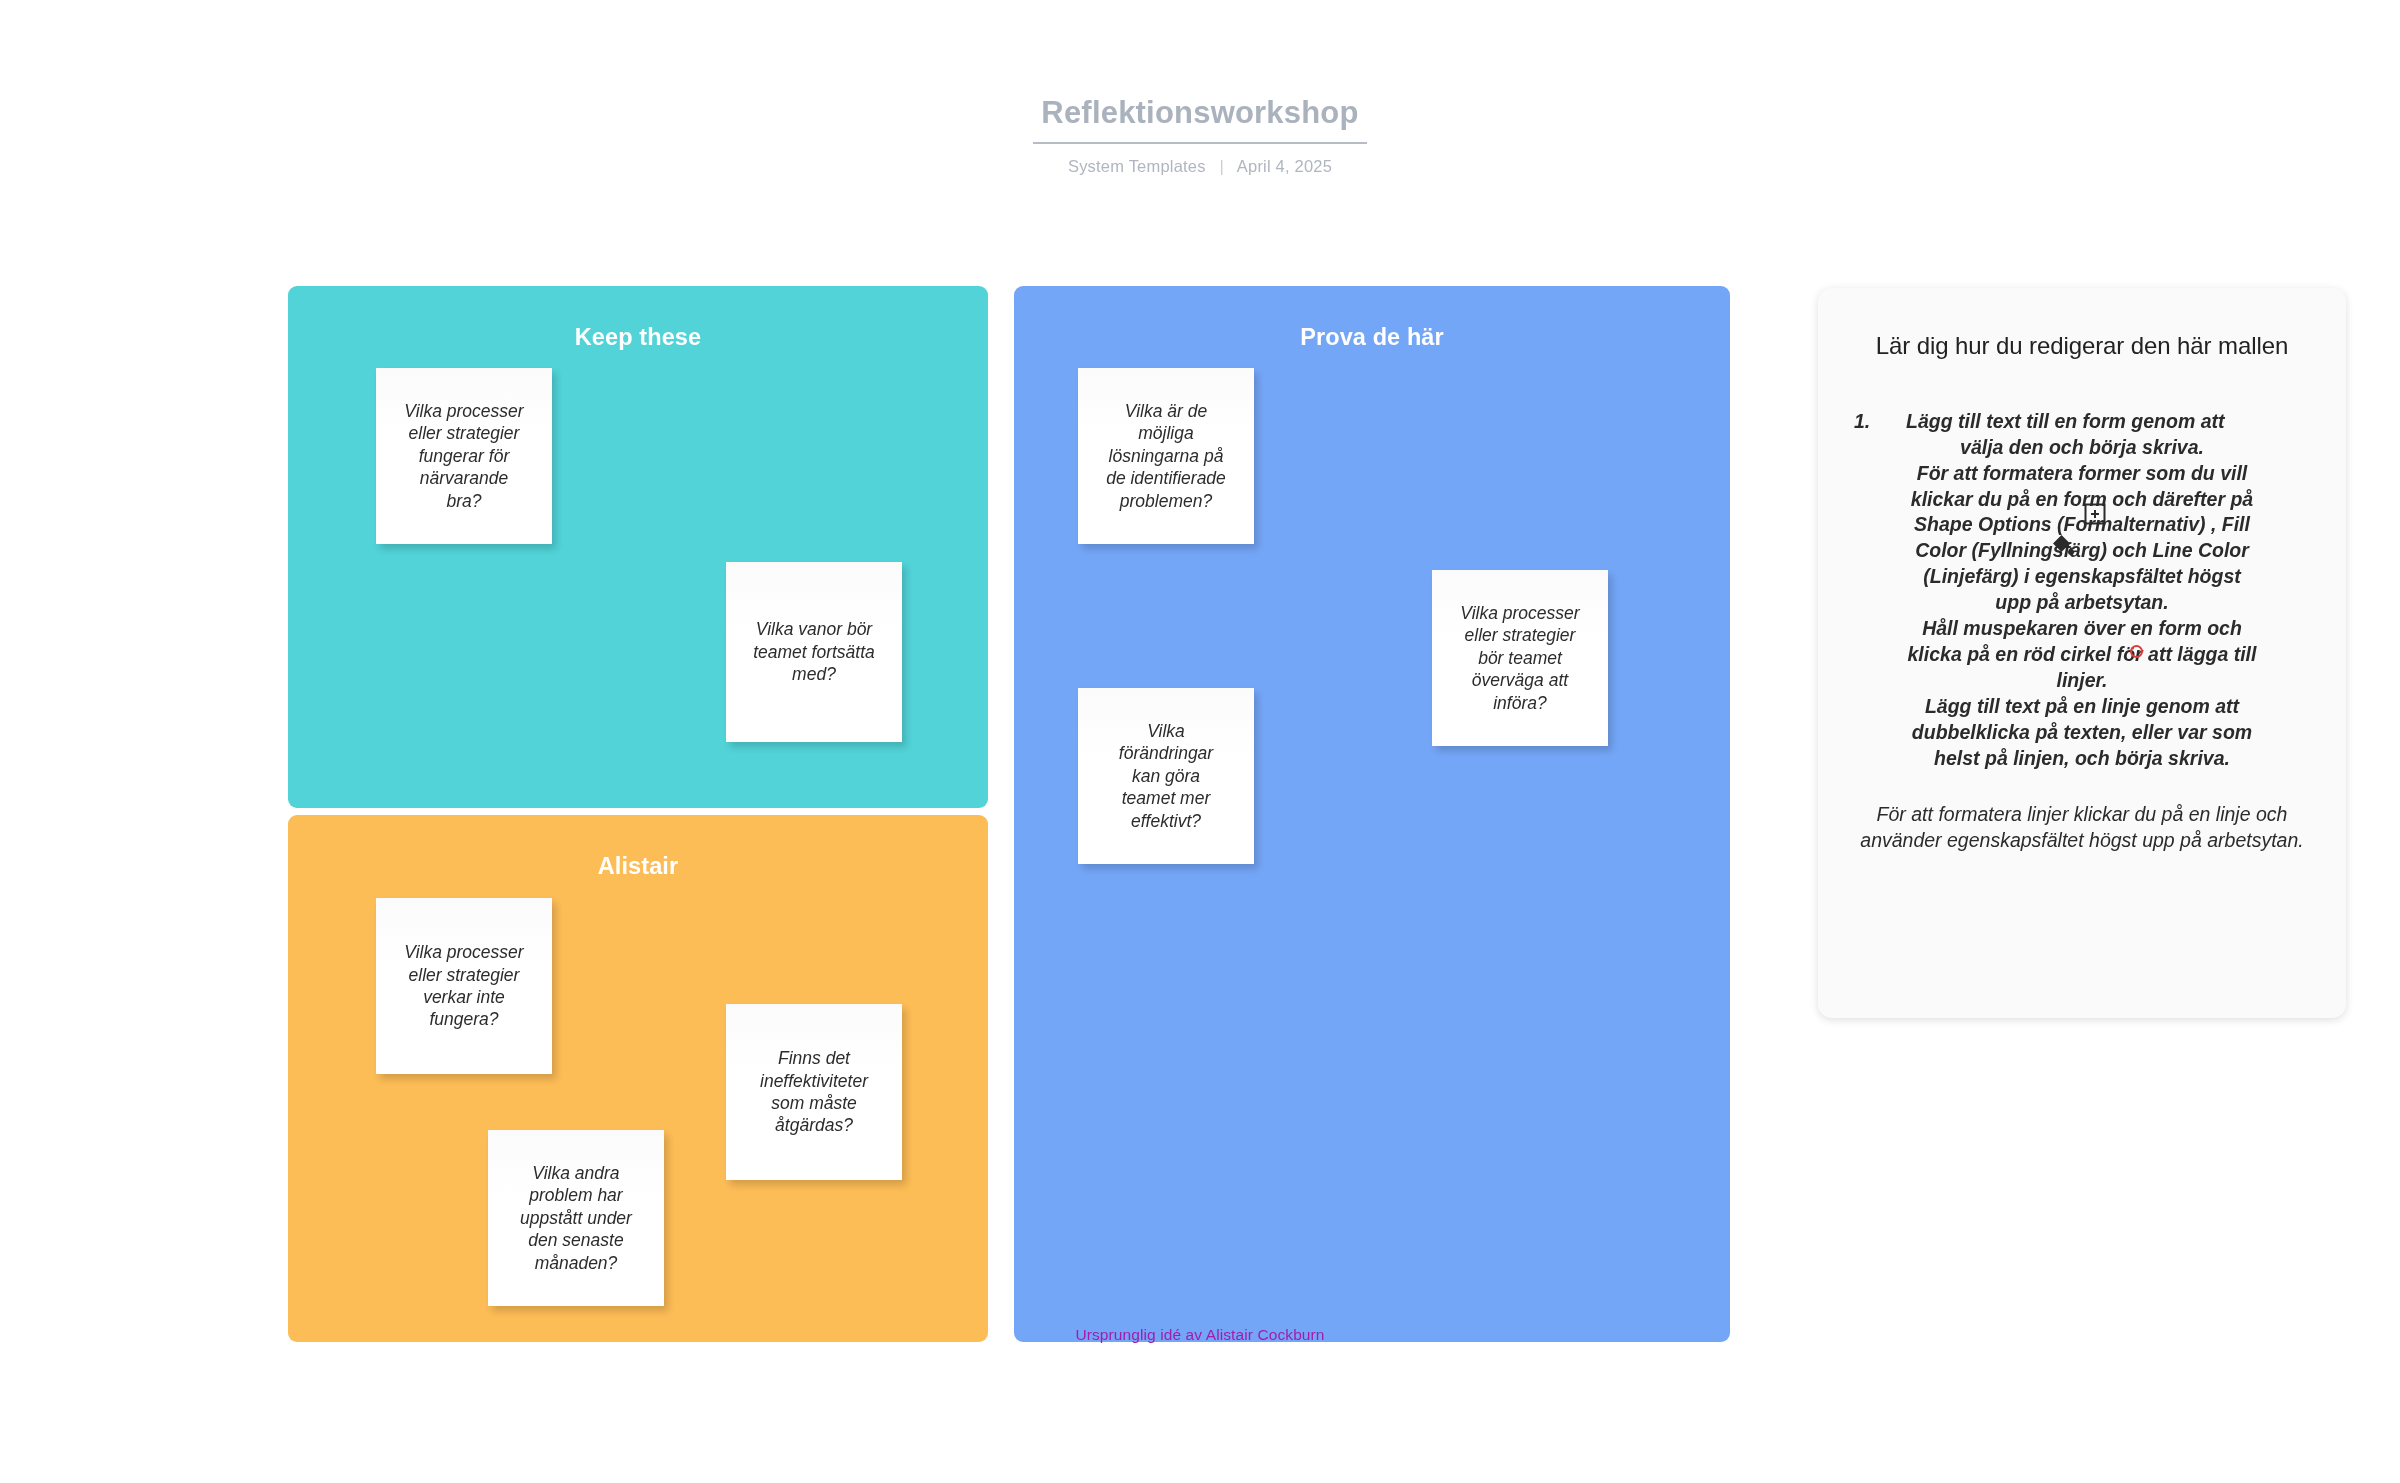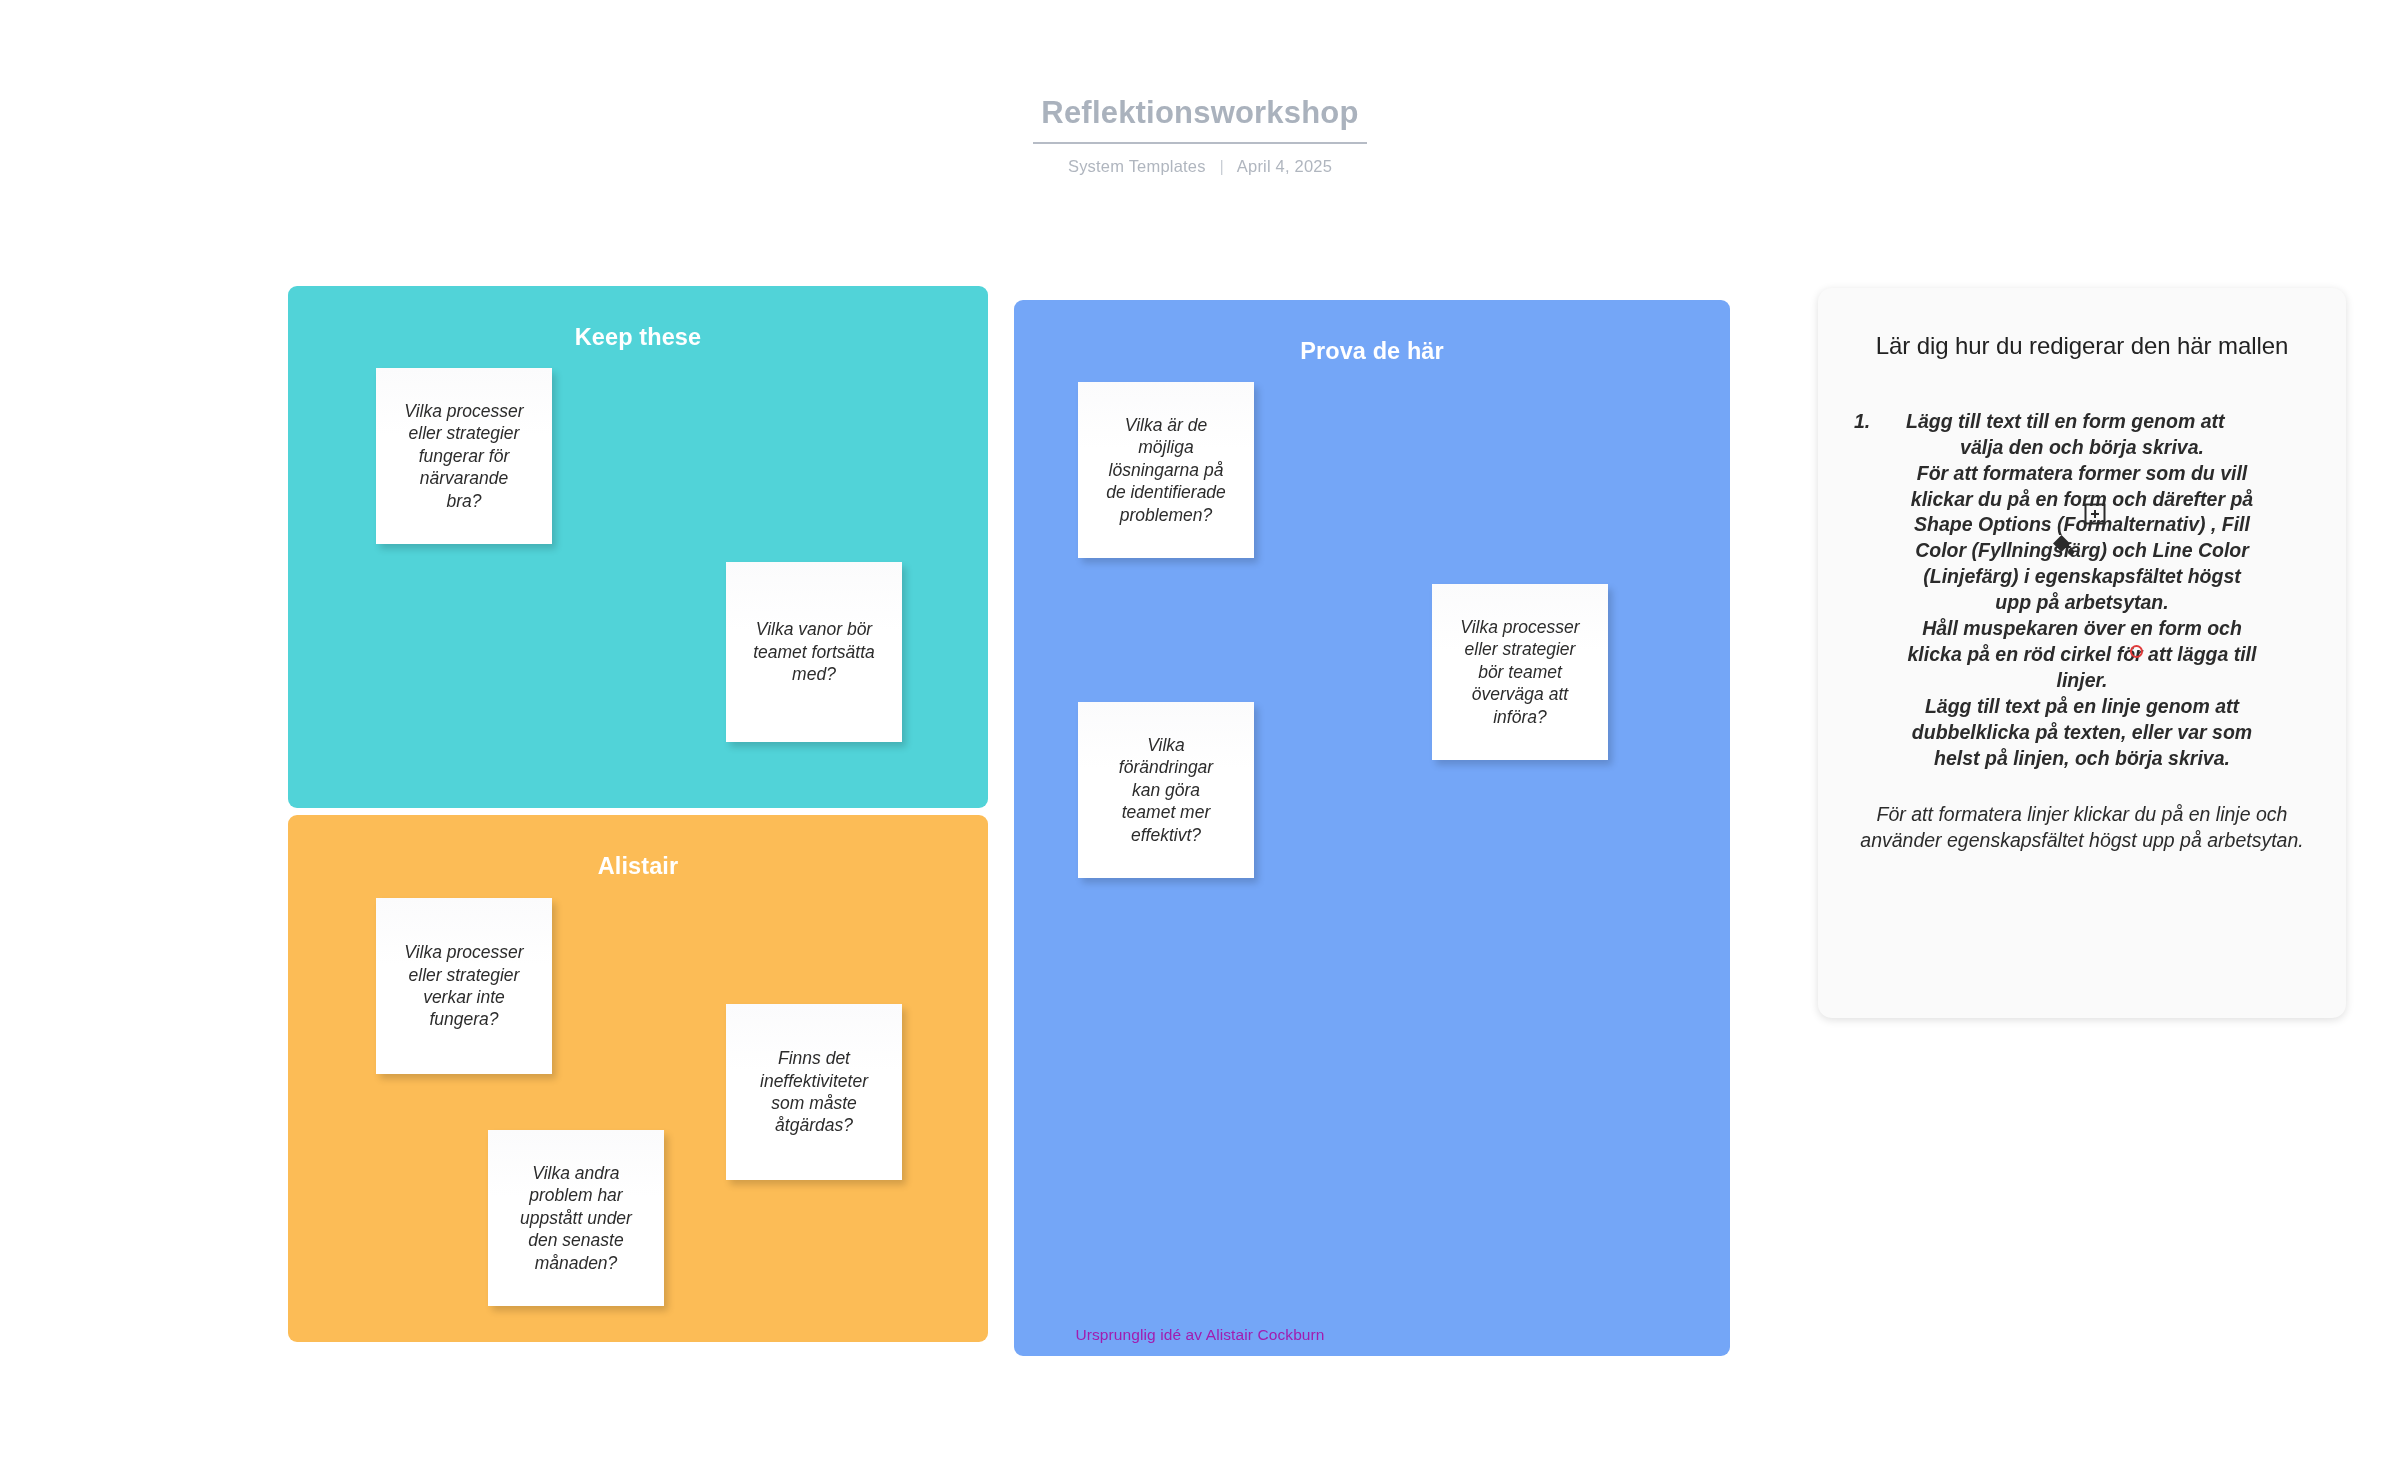--- a/index.html
+++ b/index.html
@@ -66,21 +66,21 @@
     background: #4fd1d9;
     background: #51d3d8;
   }
   #panel-keep .panel-title { top: 38px; }
   #panel-problem {
     left: 288px;  top: 815px;  width: 700px;  height: 527px;
     background: #fcbc56;
   }
   #panel-problem .panel-title { top: 38px; }
   #panel-try {
-    left: 1014px; top: 300px; width: 716px; height: 1056px;
+    left: 1014px; top: 286px; width: 716px; height: 1056px;
     background: #74a6f7;
   }
   #panel-try .panel-title { top: 38px; }
 
   
   .note {
     position: absolute;
     background: linear-gradient(#fbfbfc, #ffffff 38%);
     box-shadow: 4px 5px 7px rgba(0,0,0,.16);
     display: flex;

